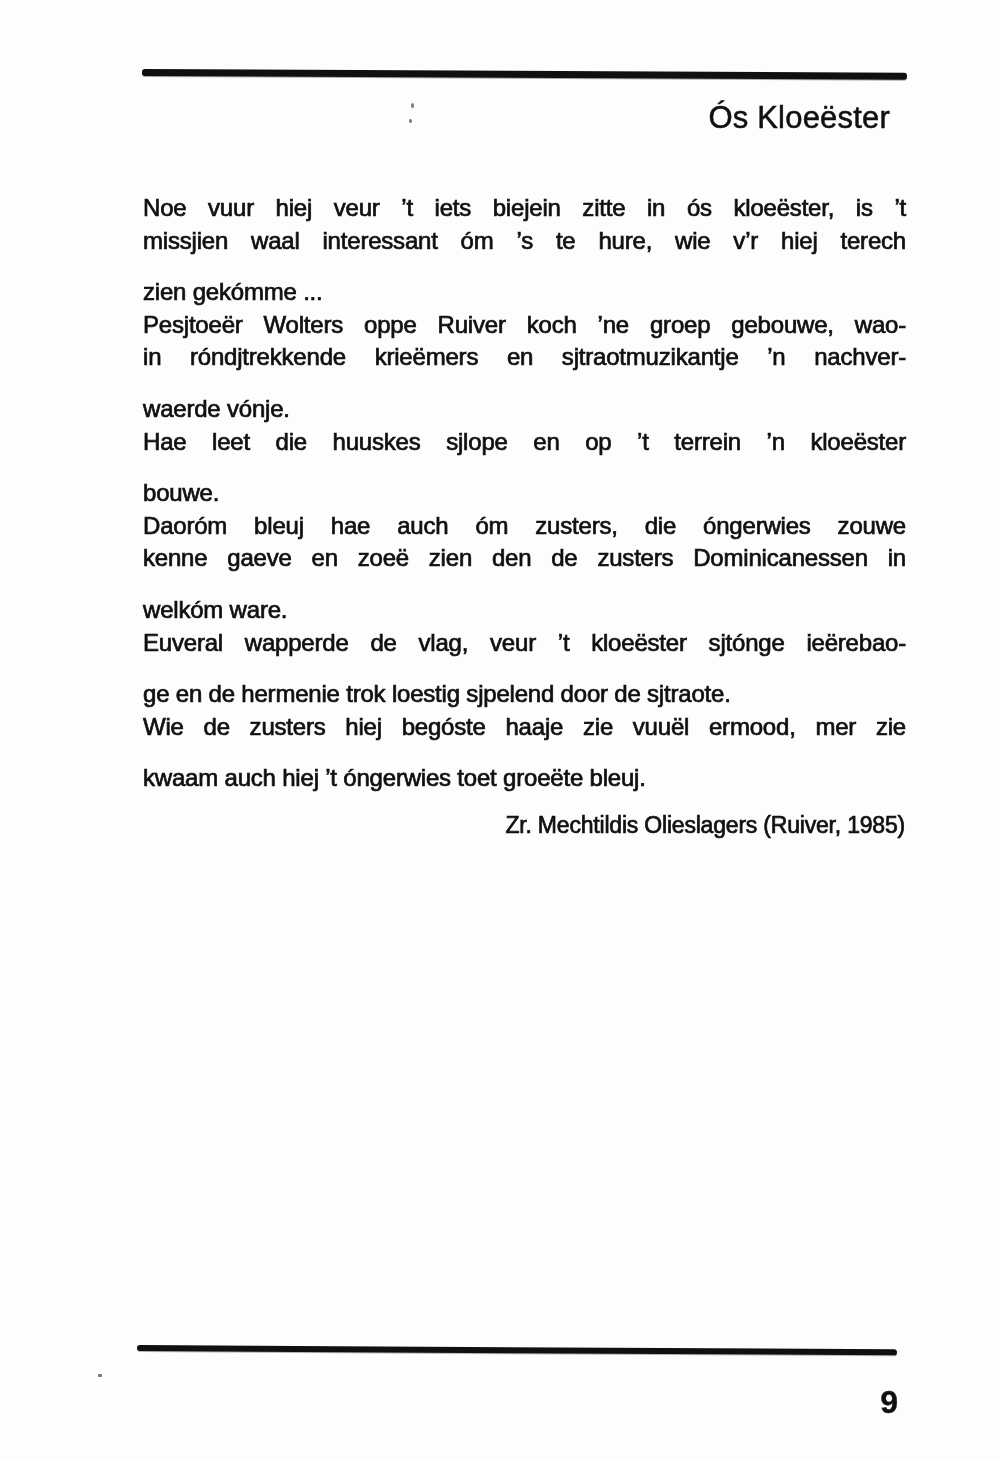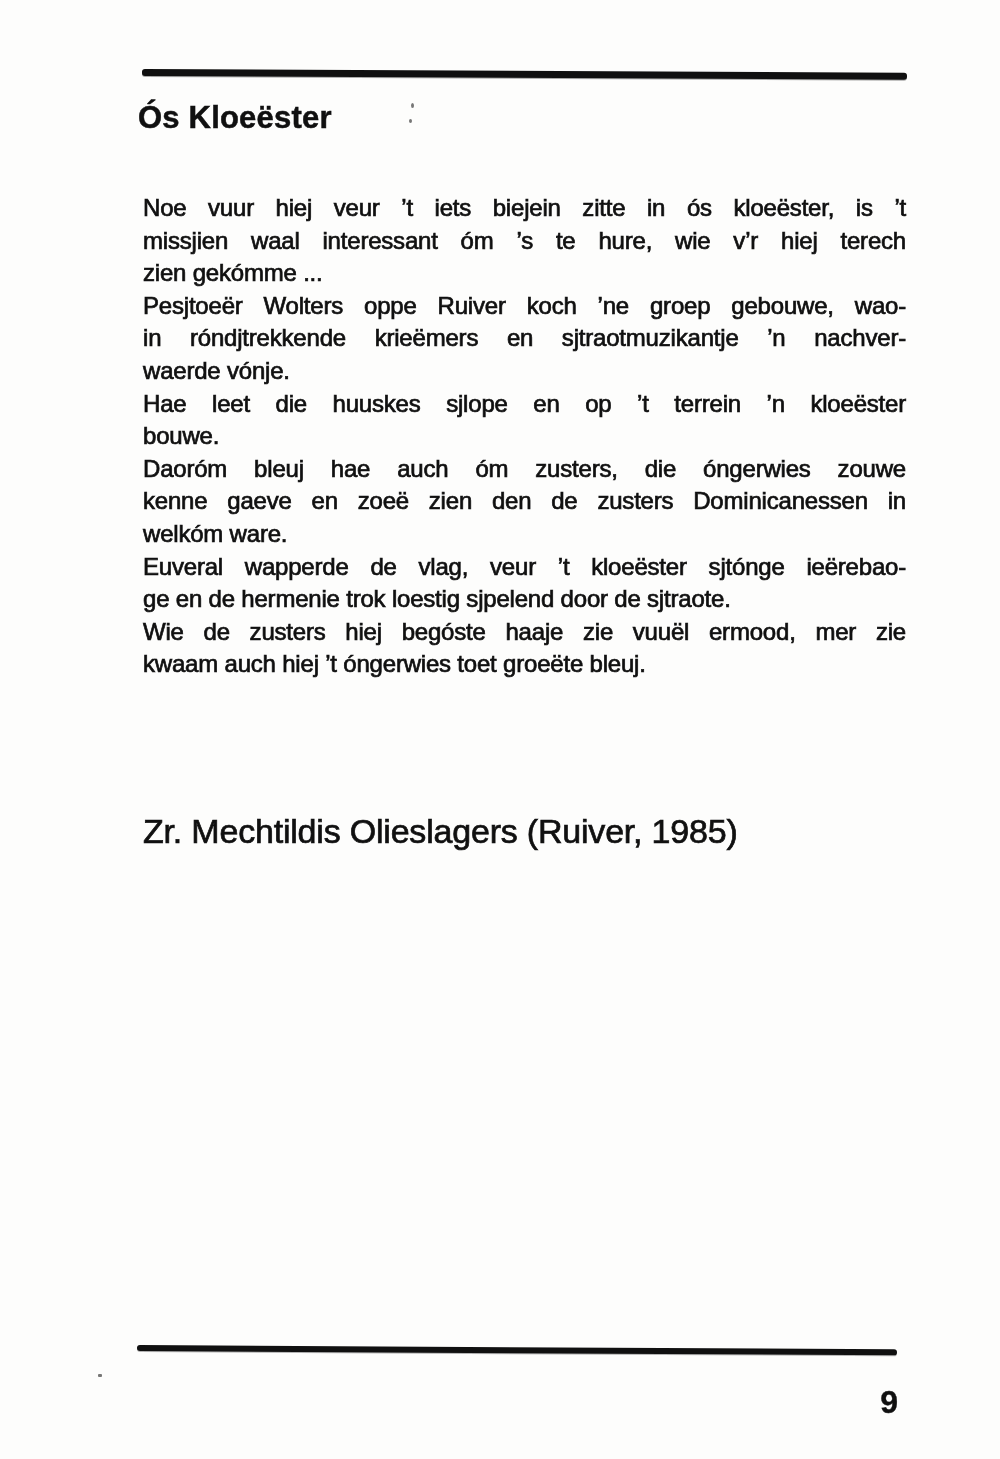--- a/index.html
+++ b/index.html
@@ -24,41 +24,41 @@
     transform:rotate(0.28deg); transform-origin:left center;
     box-shadow:0 1px 0 rgba(16,16,16,.35);
   }
   .rule.bottom {
     left:137px; top:1345px; width:760px; height:6px;
     transform:rotate(0.33deg); transform-origin:left center;
     box-shadow:0 1px 0 rgba(16,16,16,.3);
   }
   .title {
     position:absolute;
-    left:138px; top:100px; width:763px;
-    text-align:left;
-    font-size:31px; font-weight:700;
+    left:127px; top:100px; width:763px;
+    text-align:right;
+    font-size:31px; font-weight:400;
     -webkit-text-stroke:0.5px var(--ink);
     letter-spacing:0.2px;
   }
   .body-text {
     position:absolute;
     left:143px; top:192px; width:763px;
     font-size:24px; line-height:32.6px;
     letter-spacing:-0.2px;
     -webkit-text-stroke:0.7px var(--ink);
   }
   .body-text .line { width:100%; }
   .body-text .line.just { text-align:justify; text-align-last:justify; }
-  .body-text .line.left { text-align:left; text-align-last:left; }
+  .body-text .line.left { text-align:left; text-align-last:left;margin-top:19px; }
   .attribution {
     position:absolute;
     left:143px; top:812px; width:762px;
-    text-align:left;
-    font-size:34px;
+    text-align:right;
+    font-size:23px;
     -webkit-text-stroke:0.7px var(--ink);
     letter-spacing:-0.2px;
   }
   .page-number {
     position:absolute;
     left:0; top:1386px; width:898px;
     text-align:right;
     font-size:32px; font-weight:700; line-height:1;
     -webkit-text-stroke:0.4px var(--ink);
   }

